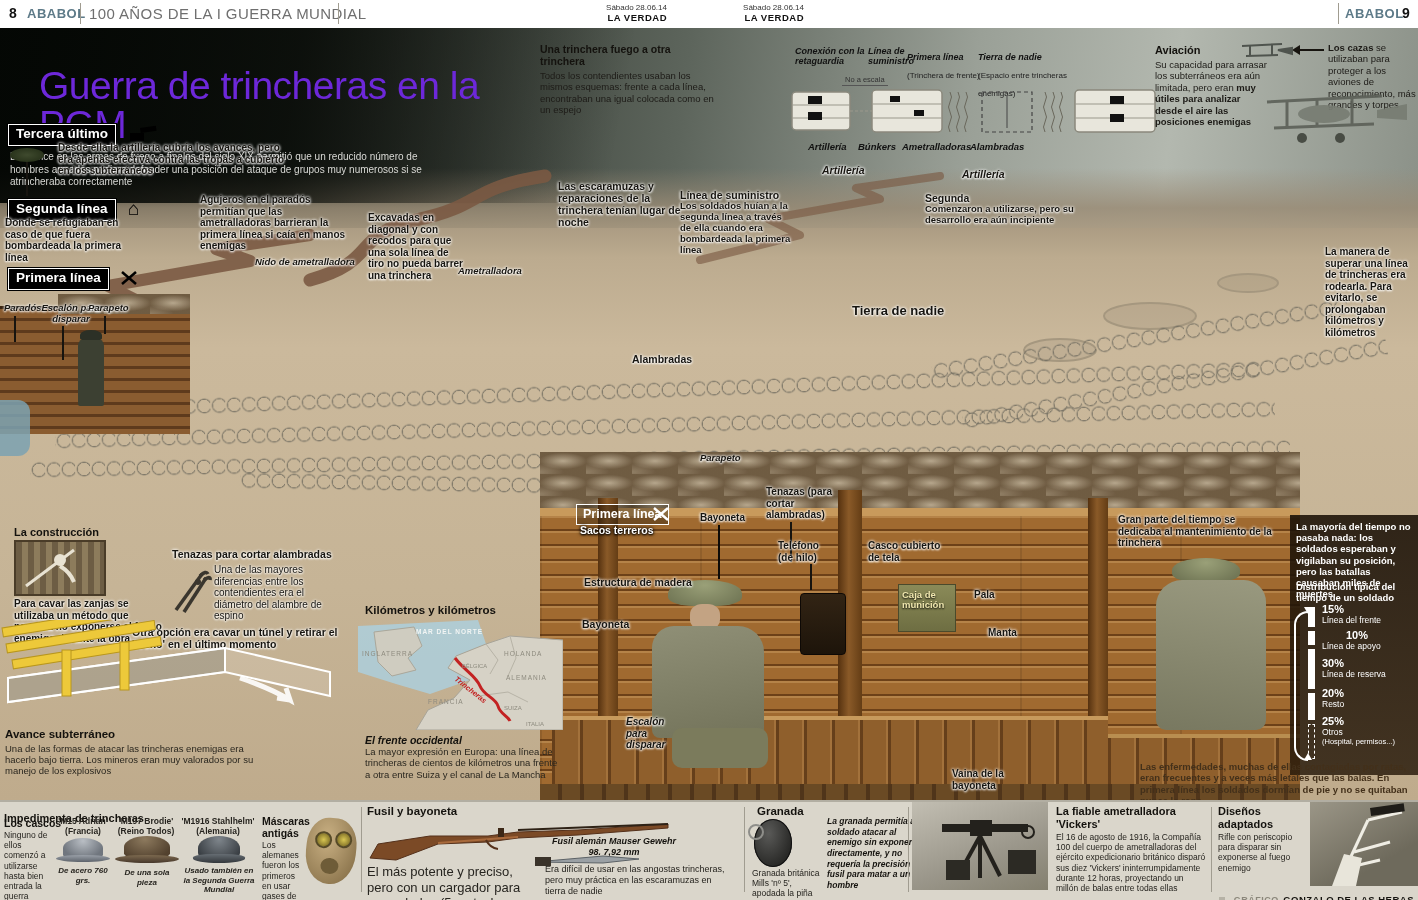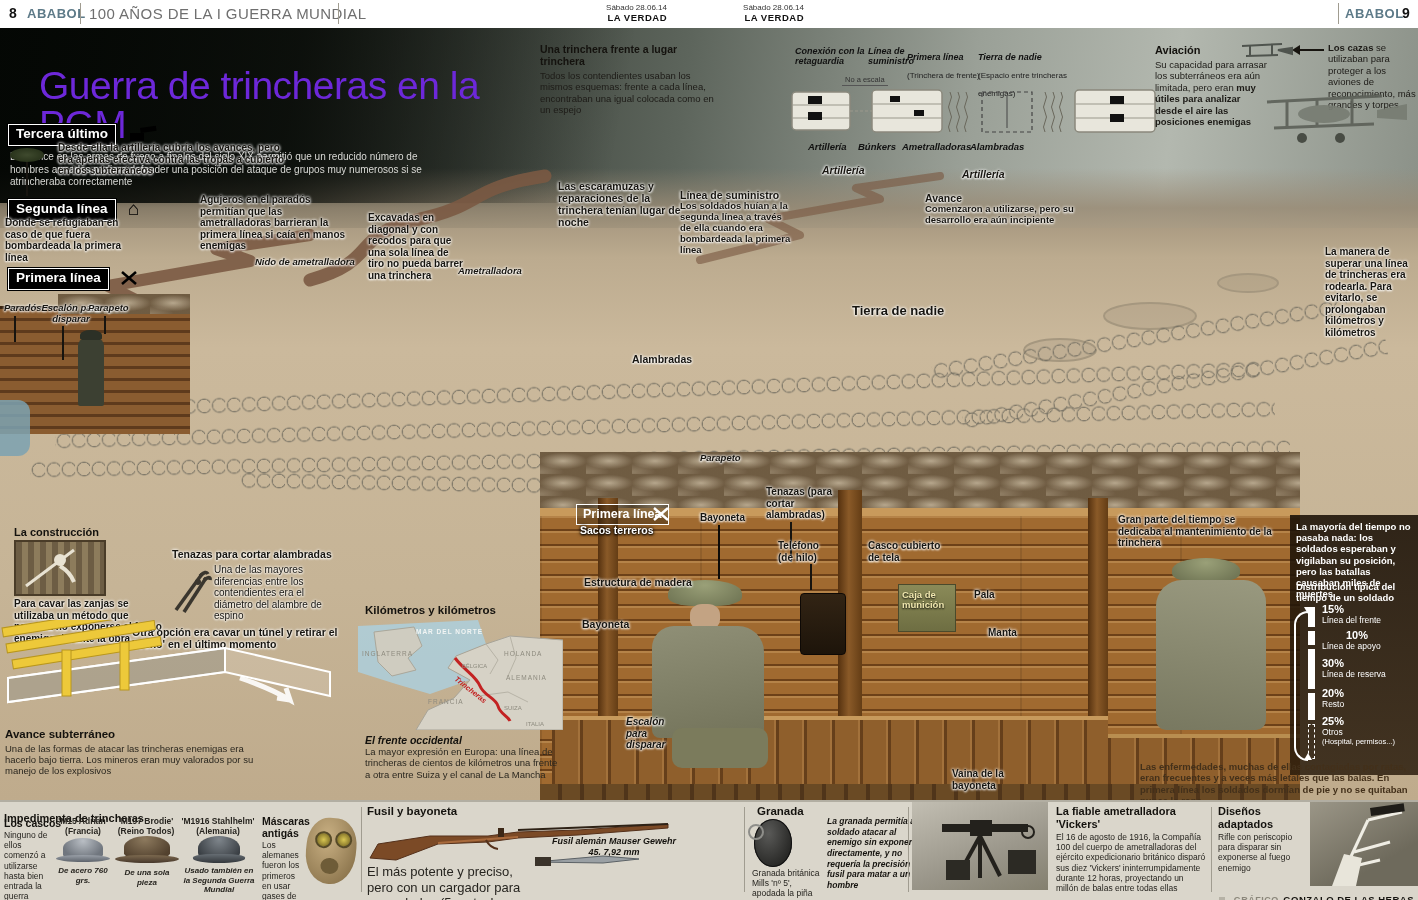--- a/index.html
+++ b/index.html
@@ -121,21 +121,21 @@
     <div class="abs" style="left:1156px;top:552px;width:110px;height:150px;background:linear-gradient(190deg,#99997f,#787860);border-radius:26px 22px 10px 10px;"></div>
     <div class="abs" style="left:800px;top:565px;width:44px;height:60px;background:linear-gradient(180deg,#322414,#1d140a);border-radius:4px;border:1px solid #0e0905;"></div>
     <div class="abs" style="left:898px;top:556px;width:56px;height:46px;background:linear-gradient(180deg,#8a8a58,#6e6e42);border:1px solid #4a4a2c;"></div>
 
     <div class="abs" style="left:10px;top:38px;width:540px;">
       <div style="font-size:39px;color:#6d28d9;font-weight:400;letter-spacing:-.5px;line-height:1;margin-left:29px;">Guerra de trincheras en la PGM</div>
       <div style="margin-top:7px;width:430px;font-size:10px;color:#d9d9d5;line-height:1.25;">El avance en las armas de fuego a finales del siglo XIX permitió que un reducido número de hombres armados pudiera defender una posición del ataque de grupos muy numerosos si se atrincheraba correctamente</div>
     </div>
 
     <div class="abs" style="left:540px;top:16px;width:178px;">
-      <div class="tt" style="font-size:10.5px;">Una trinchera  frente a lugar trinchera</div>
+      <div class="tt" style="font-size:10.5px;">Una trinchera  fuego a otra trinchera</div>
       <div class="tx" style="margin-top:3px;">Todos los contendientes usaban los mismos esquemas: frente a cada línea, encontraban una igual colocada como en un espejo</div>
     </div>
 
     <div class="abs" style="left:790px;top:14px;width:370px;height:110px;">
       <div class="abs b i" style="left:5px;top:4px;width:78px;font-size:9px;color:#111;line-height:1.15;">Conexión con la retaguardia</div>
       <div class="abs b i" style="left:78px;top:4px;width:58px;font-size:9px;color:#111;line-height:1.15;">Línea de suministro</div>
       <div class="abs" style="left:117px;top:4px;width:90px;">
         <span class="b i" style="font-size:9px;color:#111;">Primera línea</span>
         <span style="font-size:8px;color:#222;">(Trinchera de frente)</span>
       </div>
@@ -254,21 +254,21 @@
     <div class="abs gw i" style="left:255px;top:229px;font-size:9.5px;">Nido de ametralladora</div>
     <div class="abs gw i" style="left:458px;top:238px;font-size:9.5px;">Ametralladora</div>
     <div class="abs gw" style="left:558px;top:152px;width:132px;font-size:10.5px;">Las escaramuzas y reparaciones de la trinchera tenían lugar de noche</div>
     <div class="abs" style="left:680px;top:161px;width:112px;">
       <div class="gw" style="font-size:10.5px;">Línea de suministro</div>
       <div class="gw" style="font-size:9.5px;">Los soldados huían a la segunda línea a través de ella cuando era bombardeada la primera línea</div>
     </div>
     <div class="abs gw i" style="left:822px;top:136px;font-size:10.5px;">Artillería</div>
     <div class="abs gw i" style="left:962px;top:140px;font-size:10.5px;">Artillería</div>
     <div class="abs" style="left:925px;top:164px;width:158px;">
-      <div class="gw" style="font-size:10.5px;">Avance</div>
+      <div class="gw" style="font-size:10.5px;">Segunda</div>
       <div class="gw" style="font-size:9.5px;">Comenzaron a utilizarse, pero su desarrollo era aún incipiente</div>
     </div>
     <div class="abs gw" style="left:1325px;top:218px;width:90px;">La manera de superar una línea de trincheras era rodearla. Para evitarlo, se prolongaban kilómetros y kilómetros</div>
     <div class="abs gw" style="left:852px;top:276px;font-size:13px;">Tierra de nadie</div>
     <div class="abs gw" style="left:632px;top:325px;font-size:10.5px;">Alambradas</div>
     <div class="abs gw i" style="left:700px;top:425px;font-size:9.5px;">Parapeto</div>
 
     <div class="abs tt" style="left:14px;top:498px;">La construcción</div>
     <div class="abs" style="left:14px;top:512px;width:88px;height:52px;border:2px solid #4a3c28;
          background:repeating-linear-gradient(90deg,#6d5d44 0 6px,#8d7c5c 6px 12px);">
@@ -444,25 +444,26 @@
 
     <div class="abs b" style="left:367px;top:3px;font-size:11.5px;color:#14120e;">Fusil y bayoneta</div>
     <svg class="abs" style="left:368px;top:12px;" width="310" height="50" viewBox="0 0 310 50">
       <path d="M2,44 L10,30 L62,22 L120,22 L150,18 L210,16 L300,10 L300,14 L210,21 L150,24 L120,28 L70,30 L28,46 Z" fill="#7b4a26" stroke="#54301a" stroke-width="1"></path>
       <rect x="130" y="14" width="6" height="9" fill="#3c2817"></rect>
       <line x1="150" y1="16" x2="300" y2="10" stroke="#2e2216" stroke-width="2"></line>
       <line x1="70" y1="29" x2="150" y2="23" stroke="#a86a3c" stroke-width="2"></line>
       <path d="M118,26 q4,8 12,9" stroke="#54301a" stroke-width="2" fill="none"></path>
     </svg>
     <div class="abs" style="left:367px;top:62px;width:172px;font-size:13px;line-height:1.2;color:#26241f;">El más potente y preciso, pero con un cargador para pocas balas (5 cartuchos por peine)</div>
-    <div class="abs b i" style="left:545px;top:34px;width:138px;font-size:9px;text-align:center;color:#14120e;line-height:1.2;">Fusil alemán Mauser Gewehr 45. 7,92 mm</div>
+    <div class="abs b i" style="left:545px;top:34px;width:138px;font-size:9px;text-align:center;color:#14120e;line-height:1.2;">Fusil alemán Mauser Gewehr 98. 7,92 mm</div>
     <svg class="abs" style="left:533px;top:50px;" width="110" height="16" viewBox="0 0 110 16">
       <path d="M2,10 L70,4 L106,7 L70,11 Z" fill="#9aa0a4" stroke="#5c6266" stroke-width="1"></path>
       <rect x="2" y="5" width="16" height="9" fill="#3a332a"></rect>
     </svg>
+    <div class="abs" style="left:545px;top:62px;width:182px;font-size:9px;line-height:1.2;color:#26241f;">Era difícil de usar en las angostas trincheras, pero muy práctica en las escaramuzas en tierra de nadie</div>
 
     <div class="sepv" style="left:744px;top:5px;height:85px;"></div>
 
     <div class="abs b" style="left:757px;top:3px;font-size:11.5px;color:#14120e;">Granada</div>
     <div class="abs" style="left:754px;top:17px;width:38px;height:48px;border-radius:50%;
          background:radial-gradient(ellipse at 38% 30%,#5a5a58,#262624 75%);
          box-shadow:inset 0 0 0 1px #111;"></div>
     <div class="abs" style="left:748px;top:22px;width:12px;height:12px;border:2px solid #8e8e8a;border-radius:50%;"></div>
     <div class="abs" style="left:752px;top:66px;width:72px;font-size:8.5px;line-height:1.2;color:#26241f;">Granada británica Mills 'nº 5', apodada la piña</div>
     <div class="abs b i" style="left:827px;top:14px;width:106px;font-size:8.5px;line-height:1.25;color:#14120e;">La granada permitía al soldado atacar al enemigo sin exponerse directamente, y no requería la precisión del fusil para matar a un hombre</div>

